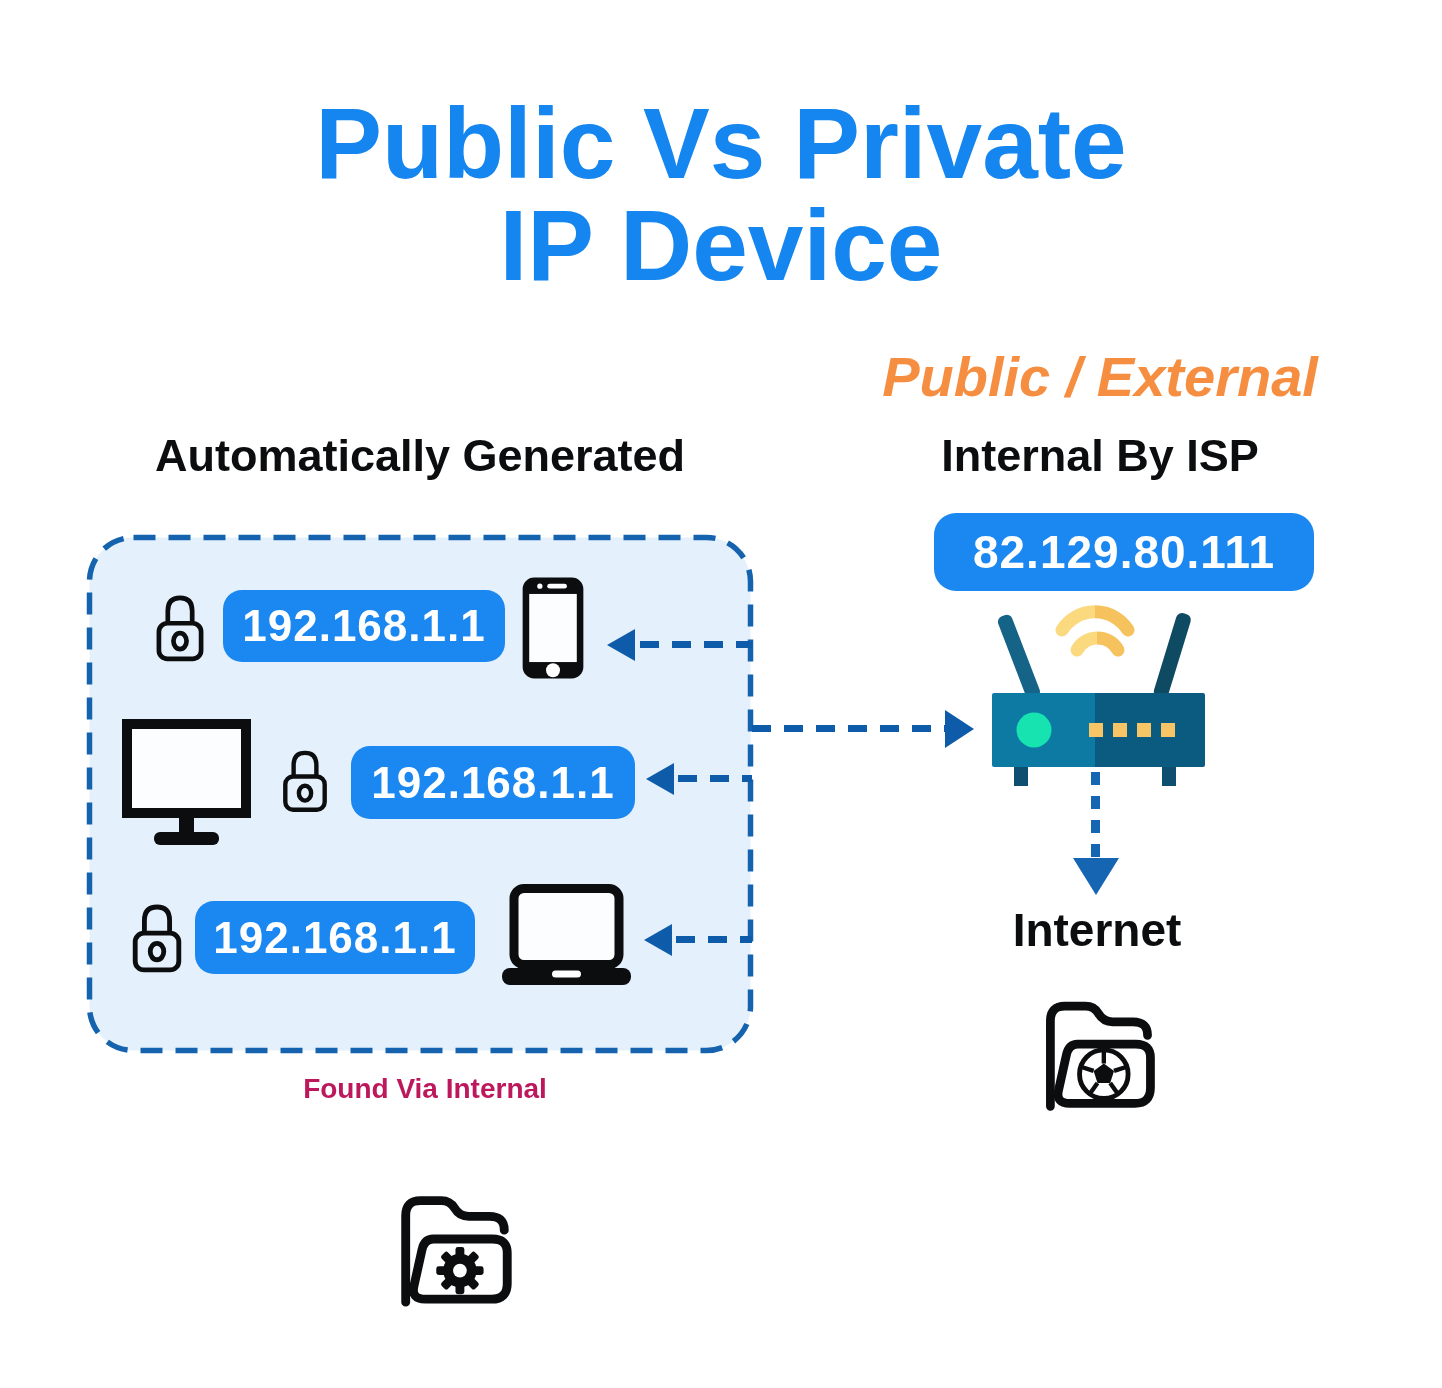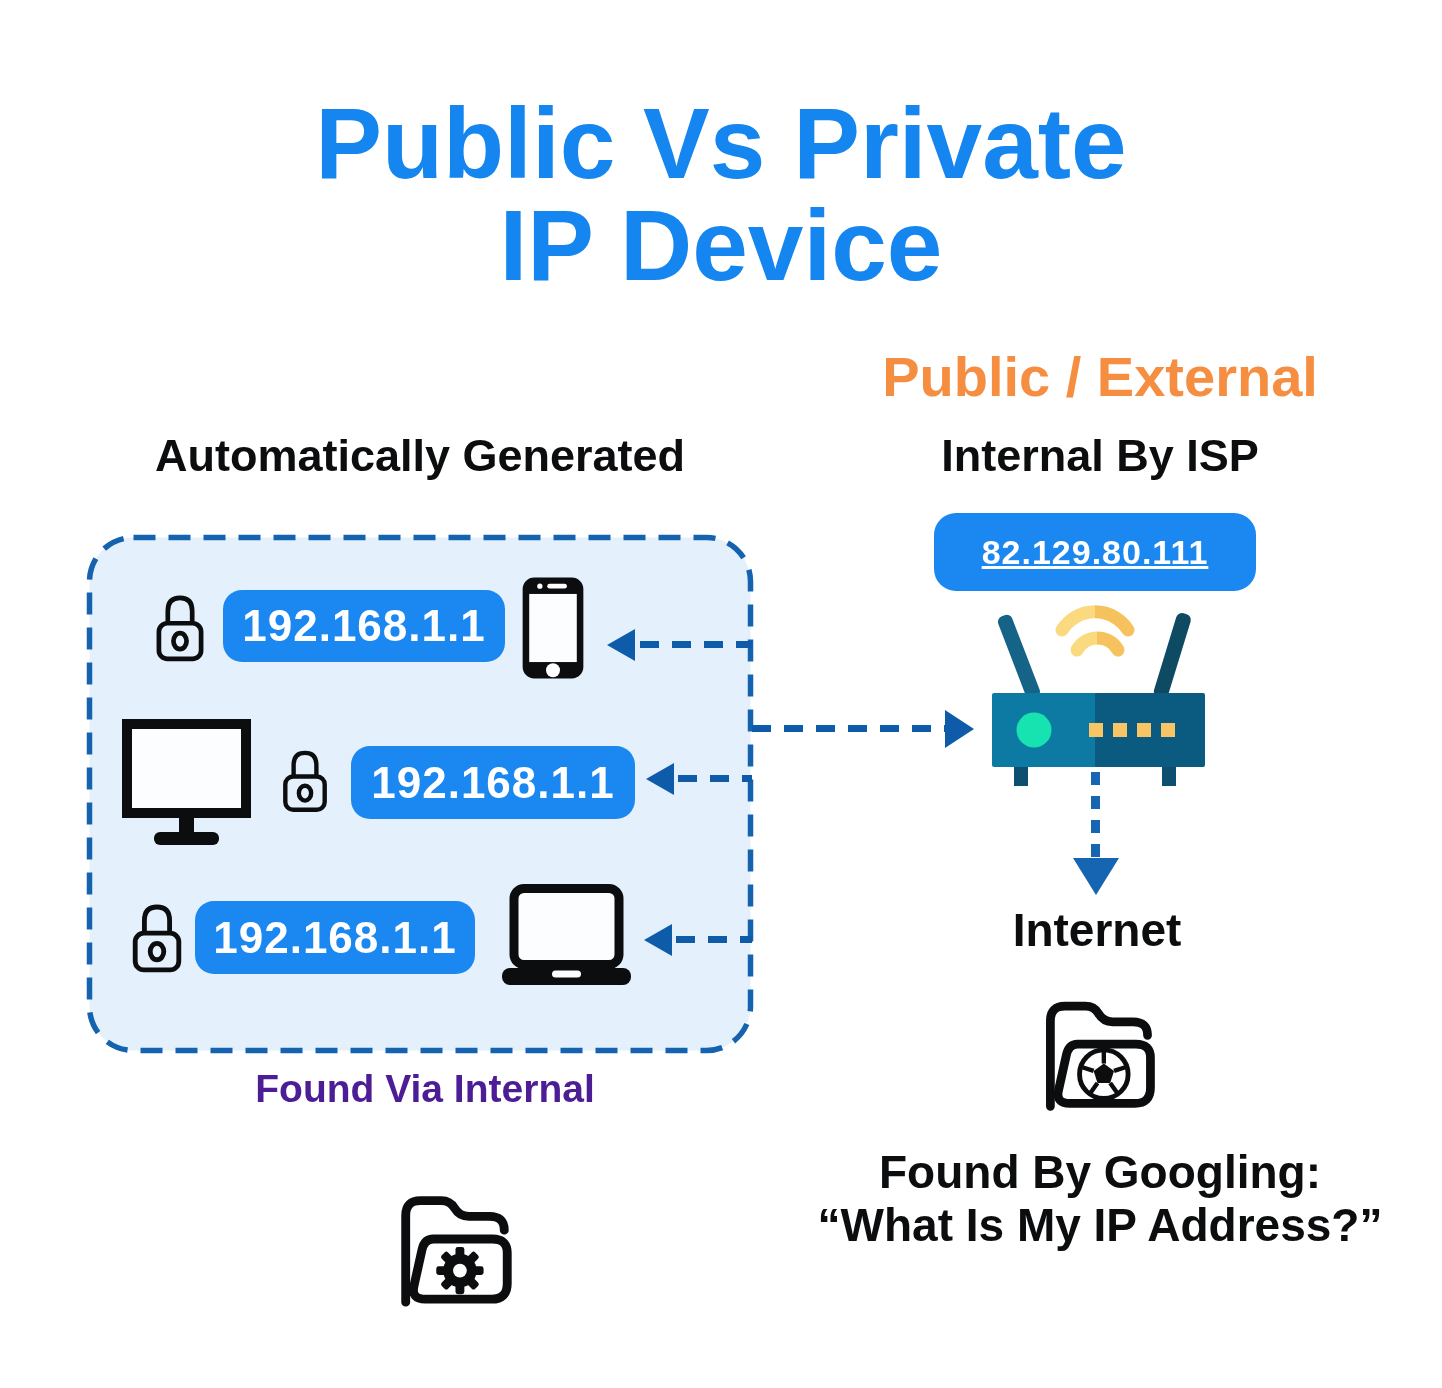--- a/index.html
+++ b/index.html
@@ -18,37 +18,37 @@
   .pill{
     background:#1B87F0;color:#ffffff;border-radius:19px;display:flex;
     align-items:center;justify-content:center;font-weight:bold;letter-spacing:1px;
   }
   .pill-main{border-radius:22px;}
   .dash-h{height:7px;background:repeating-linear-gradient(90deg,#0E5CA9 0 19px,transparent 19px 32px);}
   .dash-v{width:9px;background:repeating-linear-gradient(180deg,#1565B2 0 13px,transparent 13px 24px);}
   .head-left{width:0;height:0;border-top:16px solid transparent;border-bottom:16px solid transparent;border-right:28px solid #0E5CA9;}
   .head-right{width:0;height:0;border-top:19px solid transparent;border-bottom:19px solid transparent;border-left:29px solid #0E5CA9;}
   .head-down{width:0;height:0;border-left:23px solid transparent;border-right:23px solid transparent;border-top:37px solid #1565B2;}
-  .footer-sm{font-size:39px;line-height:46px;font-weight:bold;color:#4c1d95;}
+  .footer-sm{font-size:28px;line-height:46px;font-weight:bold;color:#be185d;}
   .footer-lg{font-size:46px;line-height:53px;font-weight:bold;color:#0C0D0E;}
   .internet-label{font-size:46px;font-weight:bold;color:#0C0D0E;text-align:center;}
 </style>
 </head>
 <body>
 
 <div class="canvas">
 
   <div class="abs title center">
     <div>Public Vs Private</div>
     <div>IP Device</div>
   </div>
 
   <div class="abs col-sub center" style="left:20px;top:430px;width:800px;">Automatically Generated</div>
 
-  <div class="abs col-heading center" style="left:810px;top:344px;width:580px;">Public / External</div>
+  <div class="abs col-heading center" style="left:810px;top:344px;width:580px;font-style:italic;">Public / External</div>
   <div class="abs col-sub center" style="left:810px;top:430px;width:580px;">Internal By ISP</div>
 
   <svg class="abs" style="left:86px;top:534px;" width="668" height="520" viewBox="0 0 668 520">
     <rect x="3.5" y="3.5" width="661" height="513" rx="44" fill="#E4F1FC" stroke="#1563AE" stroke-width="5.5" stroke-dasharray="22 13"></rect>
   </svg>
 
   <svg class="abs" style="left:150px;top:588px;" width="60" height="78" viewBox="0 0 64 80">
     <path d="M19,38 V23 Q19,9 32,9 Q45,9 45,23 V38" fill="none" stroke="#0C0D0E" stroke-width="5" stroke-linecap="round"></path>
     <rect x="9.5" y="36" width="45" height="38" rx="9" fill="#E4F1FC" stroke="#0C0D0E" stroke-width="5"></rect>
     <ellipse cx="32" cy="55" rx="7" ry="8.5" fill="none" stroke="#0C0D0E" stroke-width="5"></ellipse>
@@ -110,21 +110,21 @@
         <rect x="71.5" y="74" width="9" height="11" rx="2.5" transform="rotate(135 76 98)"></rect>
         <rect x="71.5" y="74" width="9" height="11" rx="2.5" transform="rotate(180 76 98)"></rect>
         <rect x="71.5" y="74" width="9" height="11" rx="2.5" transform="rotate(225 76 98)"></rect>
         <rect x="71.5" y="74" width="9" height="11" rx="2.5" transform="rotate(270 76 98)"></rect>
         <rect x="71.5" y="74" width="9" height="11" rx="2.5" transform="rotate(315 76 98)"></rect>
       </g>
       <circle cx="76" cy="98" r="7" fill="#ffffff"></circle>
     </g>
   </svg>
 
-  <div class="abs pill pill-main" style="left:934px;top:513px;width:322px;height:78px;font-size:34px;text-decoration:underline;">82.129.80.111</div>
+  <div class="abs pill pill-main" style="left:934px;top:513px;width:380px;height:78px;font-size:46px;">82.129.80.111</div>
 
   <svg class="abs" style="left:972px;top:598px;" width="250" height="192" viewBox="0 0 250 192">
     <defs>
       <linearGradient id="bodyGrad" x1="0" y1="0" x2="1" y2="0">
         <stop offset="0.485" stop-color="#0D7AA4"></stop>
           <stop offset="0.485" stop-color="#0B5B80"></stop>
       </linearGradient>
       <linearGradient id="wifiGrad" x1="0" y1="0" x2="1" y2="0">
         <stop offset="0.5" stop-color="#FBD97E"></stop>
           <stop offset="0.5" stop-color="#F6C25E"></stop>
@@ -171,18 +171,14 @@
         <line x1="76" y1="86" x2="76" y2="72.5"></line>
         <line x1="86.5" y1="93.6" x2="99.8" y2="89.3"></line>
         <line x1="82.5" y1="106" x2="90.4" y2="117.2"></line>
         <line x1="69.5" y1="106" x2="61.6" y2="117.2"></line>
         <line x1="65.5" y1="93.6" x2="52.2" y2="89.3"></line>
       </g>
       <polygon points="76,86 86.5,93.6 82.5,106 69.5,106 65.5,93.6" fill="#0C0D0E"></polygon>
     </g>
   </svg>
 
-  <div class="abs footer-lg center" style="left:770px;top:1146px;width:660px;">
-    <div>Found By Googling:</div>
-    <div>“What Is My IP Address?”</div>
-  </div>
 
 </div>
 
 </body></html>

